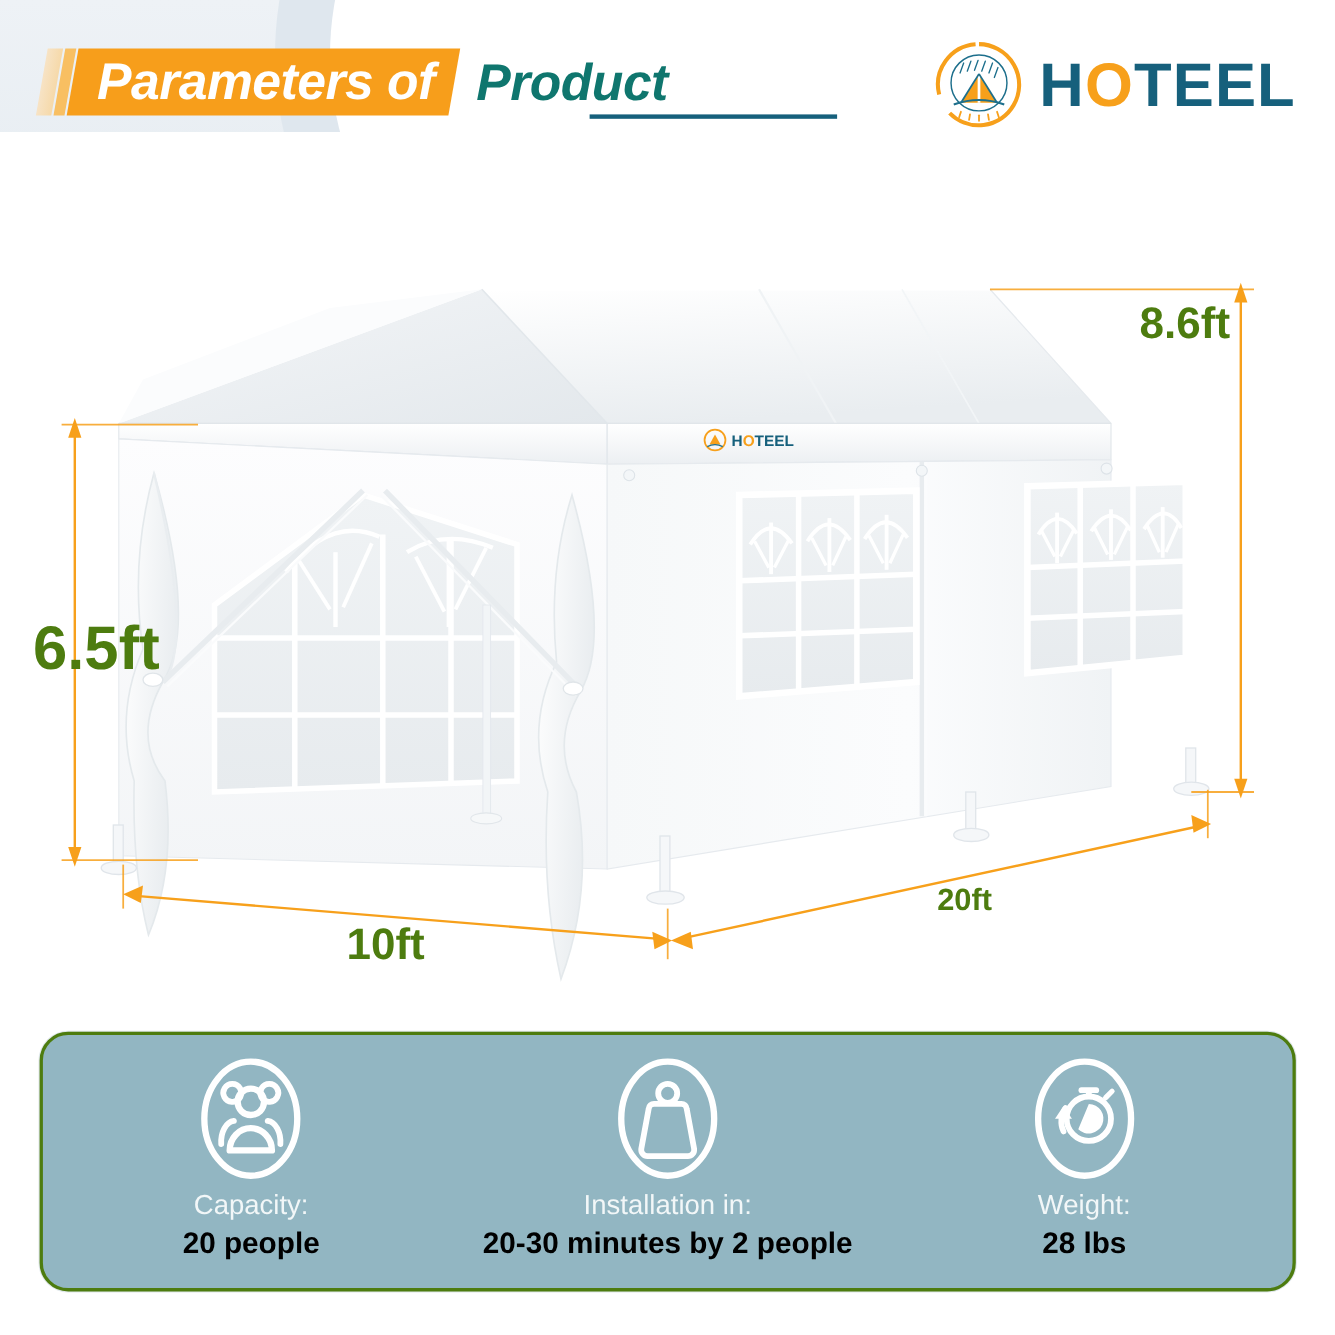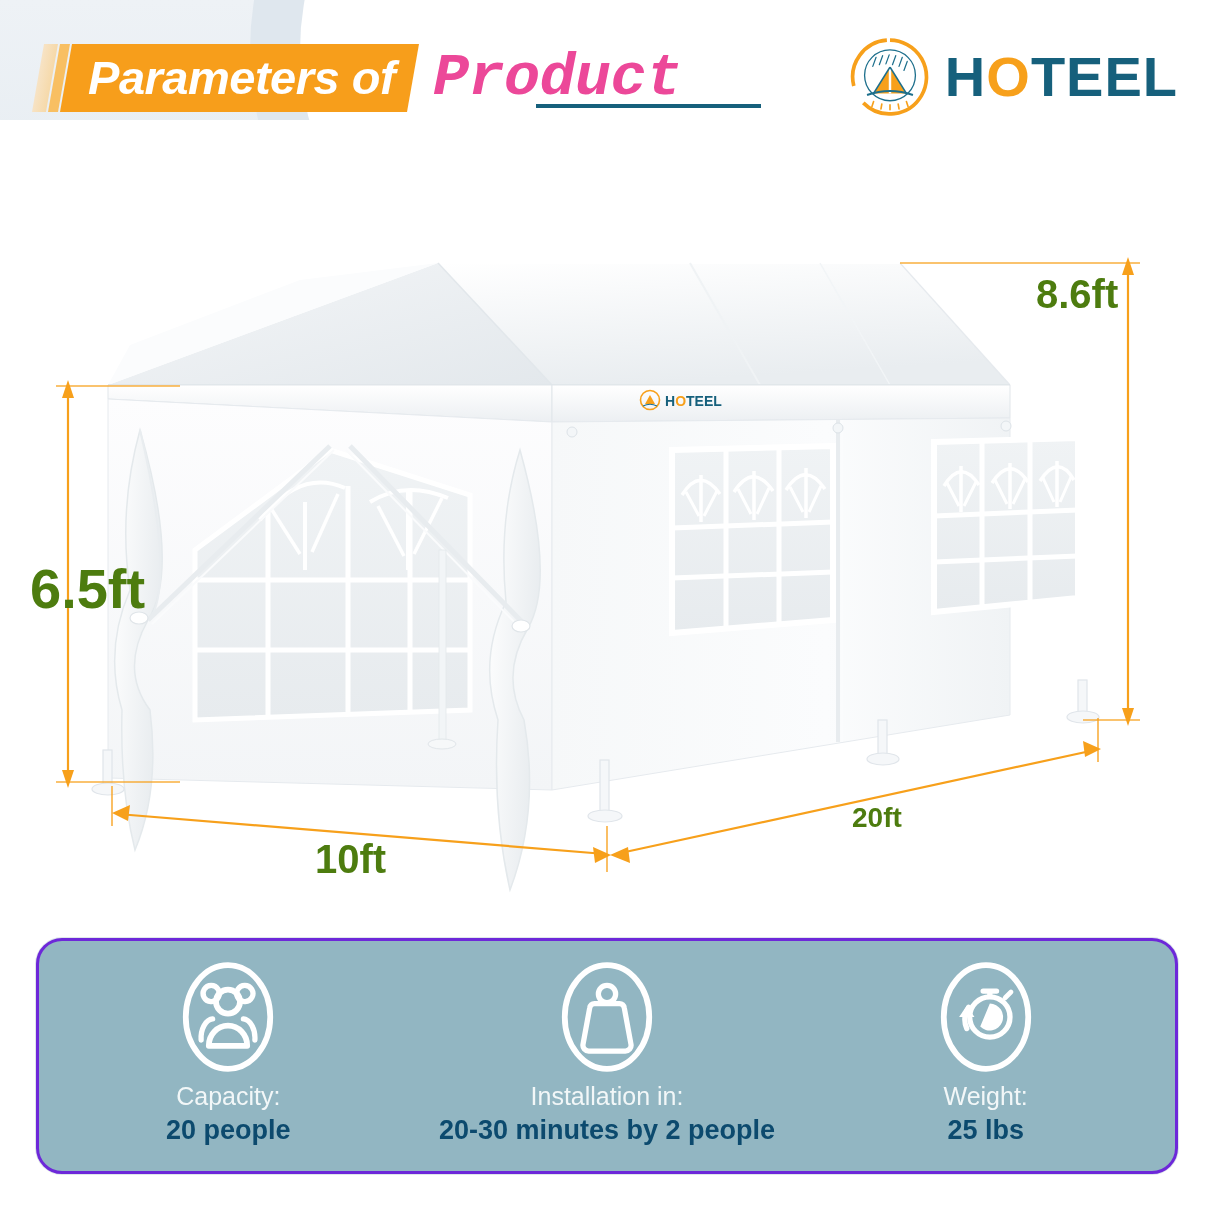--- a/index.html
+++ b/index.html
@@ -76,27 +76,26 @@
     font-style:italic;
     letter-spacing:-0.5px;
     white-space:nowrap;
   }
   .title-dark {
     margin-left:20px;
     display:flex; align-items:center;
     position:relative;
   }
   .title-dark span {
-    color:#ec4899;
-    font-size:60px;
+    color:#0f766e;
+    font-size:47px;
     font-weight:bold;
     font-style:italic;
     letter-spacing:-0.5px;
     white-space:nowrap;
-    font-family:Liberation Mono, monospace;
   }
   .title-underline {
     position:absolute;
     left:536px; top:104px;
     width:225px; height:4px;
     background:#16607c;
     z-index:7;
   }
 
   
@@ -124,38 +123,38 @@
   #dim-86-label { left:1036px; top:272px; font-size:40px; }
   #dim-10-label { left:292px; top:837px; font-size:40px;margin-left:23px; }
   #dim-20-label { left:852px; top:802px; font-size:28px; }
 
   
   .spec-panel {
     position:absolute; left:36px; top:938px;
     width:1142px; height:236px;
     background:#92b6c2;
     border-radius:26px;
-    border:3px solid #6d28d9;
+    border:3px solid #4d7c0f;
     box-shadow:0 0 0 1px #dfe7ea;
     display:flex;
     z-index:6;
   }
   .spec-col {
     flex:1;
     display:flex; flex-direction:column;
     align-items:center; justify-content:flex-start;
     padding-top:20px;
   }
   .spec-icon { width:96px; height:112px; margin-bottom:8px; }
   .spec-label {
     color:#f2f7f8; font-size:25px; font-weight:normal;
     line-height:1.25; margin-bottom:2px;
   }
   .spec-value {
-    color:#0c4a6e; font-size:27px; font-weight:bold;
+    color:#000000; font-size:27px; font-weight:bold;
     line-height:1.25;
   }
 </style>
 </head>
 <body>
 
 <div id="page">
 
   <div class="bg-band"></div>
   <div class="bg-swoosh-b"></div>
@@ -474,18 +473,18 @@
         <ellipse cx="50" cy="58" rx="44" ry="54" fill="none" stroke="#ffffff" stroke-width="6"></ellipse>
         <circle cx="54" cy="58" r="21" fill="none" stroke="#ffffff" stroke-width="5.5"></circle>
         <line x1="47" y1="31" x2="61" y2="31" stroke="#ffffff" stroke-width="5.5" stroke-linecap="round"></line>
         <line x1="54" y1="31" x2="54" y2="37" stroke="#ffffff" stroke-width="5.5"></line>
         <line x1="70" y1="38" x2="76" y2="32" stroke="#ffffff" stroke-width="5" stroke-linecap="round"></line>
         <path d="M54 44 a14 14 0 1 1 -10 24 Z" fill="#ffffff"></path>
         <path d="M30 70 a22 22 0 0 1 2 -22" fill="none" stroke="#ffffff" stroke-width="5.5" stroke-linecap="round"></path>
         <polygon points="30,46 38,58 22,58" fill="#ffffff"></polygon>
       </svg>
       <div class="spec-label">Weight:</div>
-      <div class="spec-value">25 lbs</div>
+      <div class="spec-value">28 lbs</div>
     </div>
 
   </div>
 
 </div>
 
 </body></html>

